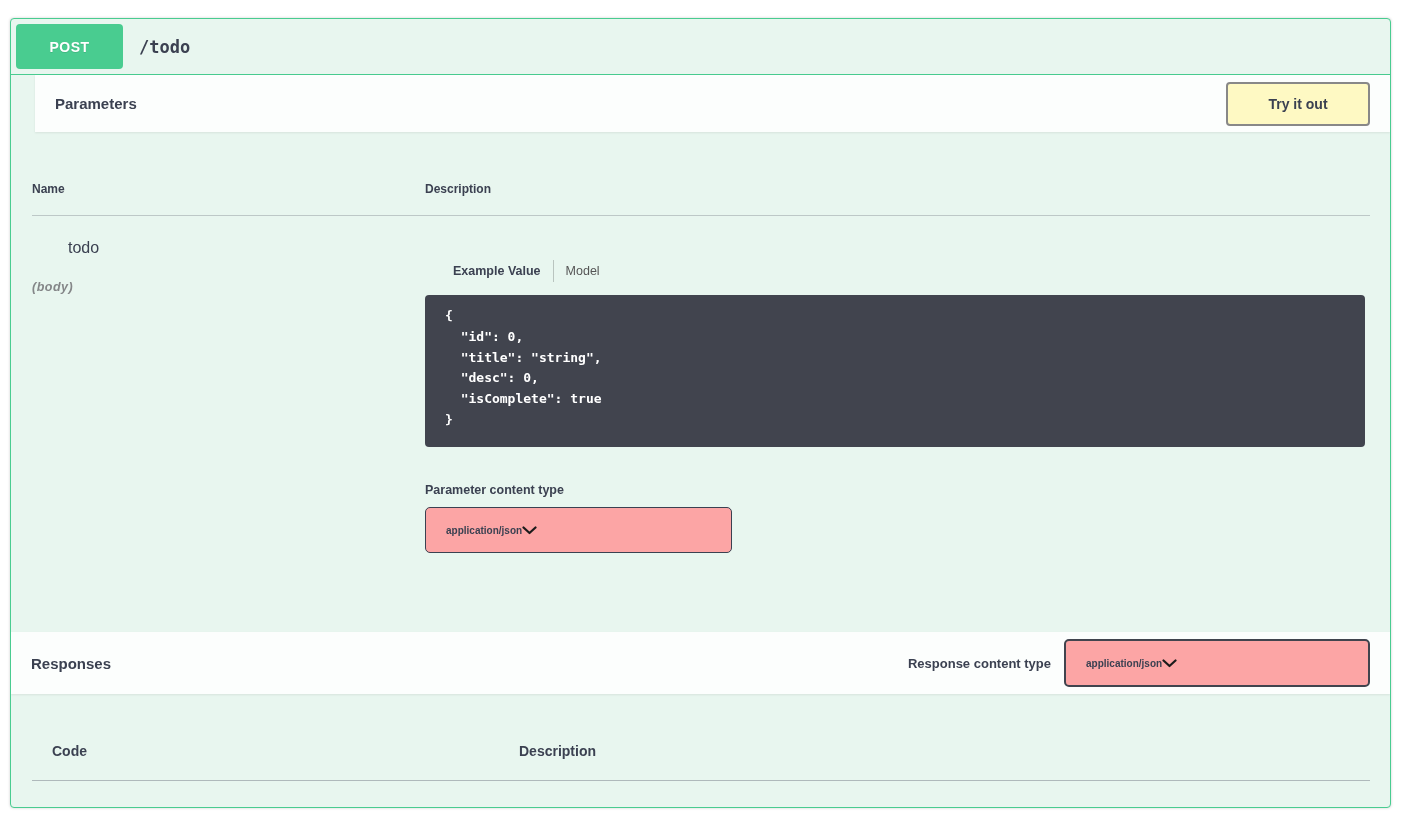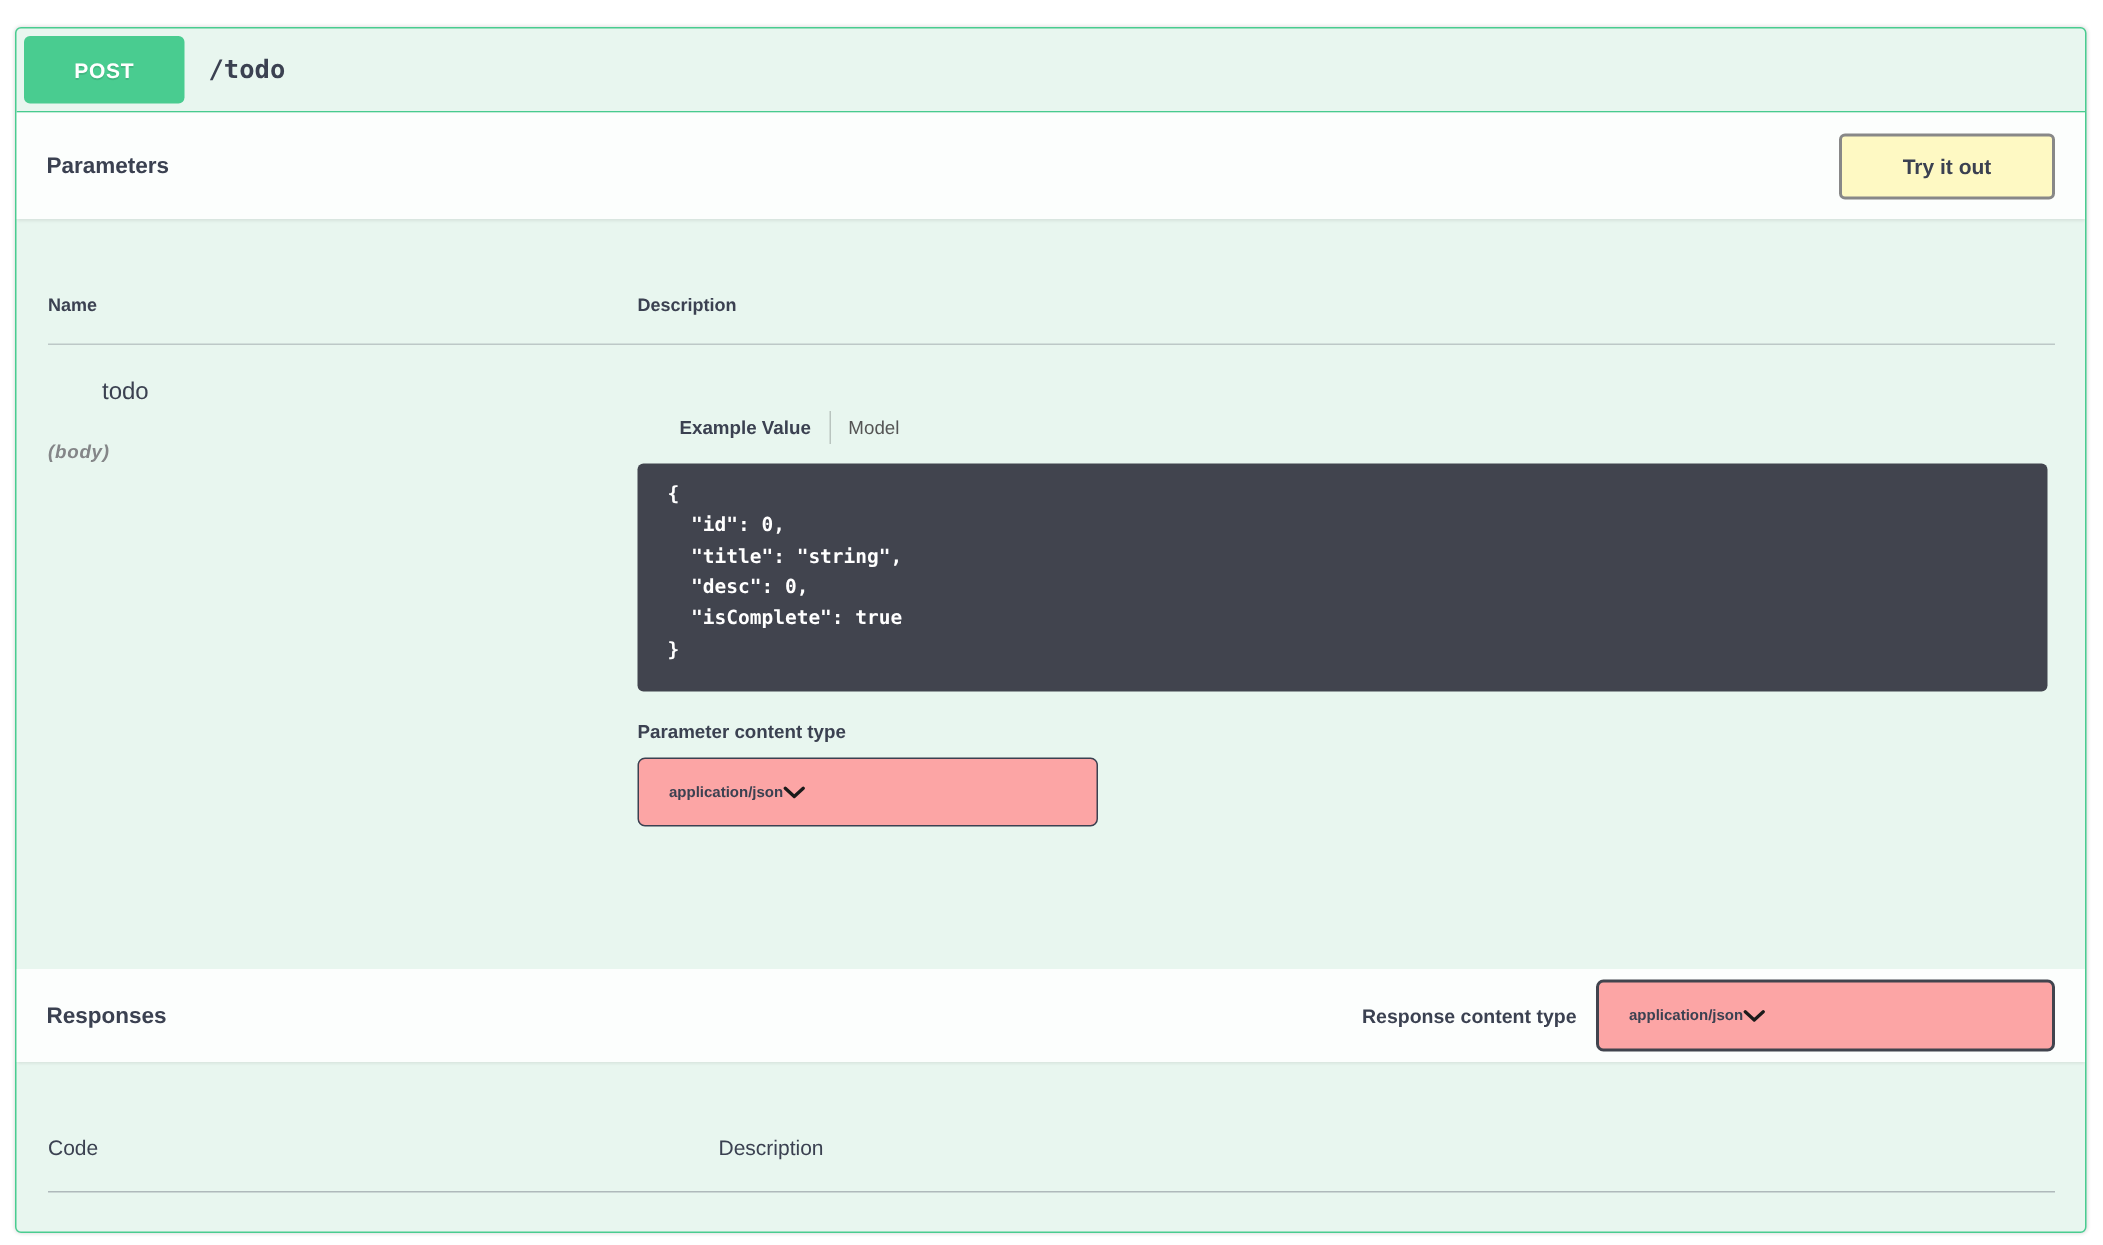--- a/index.html
+++ b/index.html
@@ -49,21 +49,21 @@
   }
 
   
   .section-header {
     display: flex; align-items: center; justify-content: space-between;
     padding: 0 20px;
     background: rgba(255,255,255,.85);
     box-shadow: 0 1px 2px rgba(0,0,0,.08);
     position: relative;
   }
-  .section-header.parameters { height: 71px; }
+  .section-header.parameters { height: 57px; margin-left: 24px; }
   .section-header.responses { height: 62px; }
   .section-title {
     margin: 0;
     font-size: 15px; font-weight: 700;
     color: #3b4151;
   }
   .try-btn {
     width: 144px; height: 44px;
     background: #fef9c3;
     border: 2px solid #888;
@@ -130,21 +130,21 @@
     padding: 11px 20px;
     color: #ffffff;
     font-family: "DejaVu Sans Mono", monospace;
     font-size: 13px; font-weight: 700;
     line-height: 20.8px;
     white-space: pre;
     overflow: hidden;
   }
 
   .ct-label {
-    margin-top: 20px;
+    margin-top: 36px;
     font-size: 12.5px; font-weight: 700;
     color: #3b4151;
   }
 
   .select-box {
     display: flex; align-items: center; 
     background: #fca5a5;
     border-radius: 5px;
     padding: 0 20px;
     font-size: 10px; font-weight: 700;
@@ -173,21 +173,21 @@
   
   .responses-body {
     padding: 49px 20px 0 21px;
     height: 113px;
   }
   .responses-head {
     display: flex;
     padding-bottom: 21px;
     border-bottom: 1px solid rgba(89,95,110,.4);
   }
-  .responses-head .cell { font-size: 14px; font-weight: 400; color: #3b4151; }
+  .responses-head .cell { font-size: 14px; font-weight: 700; color: #3b4151; margin-left: 20px; }
   .col-code { width: 447px; flex: none; }
   .col-desc2 { flex: 1; }
 </style>
 </head>
 <body>
 
 <div class="opblock">
 
   <div class="opblock-summary">
     <span class="method-badge">POST</span>

